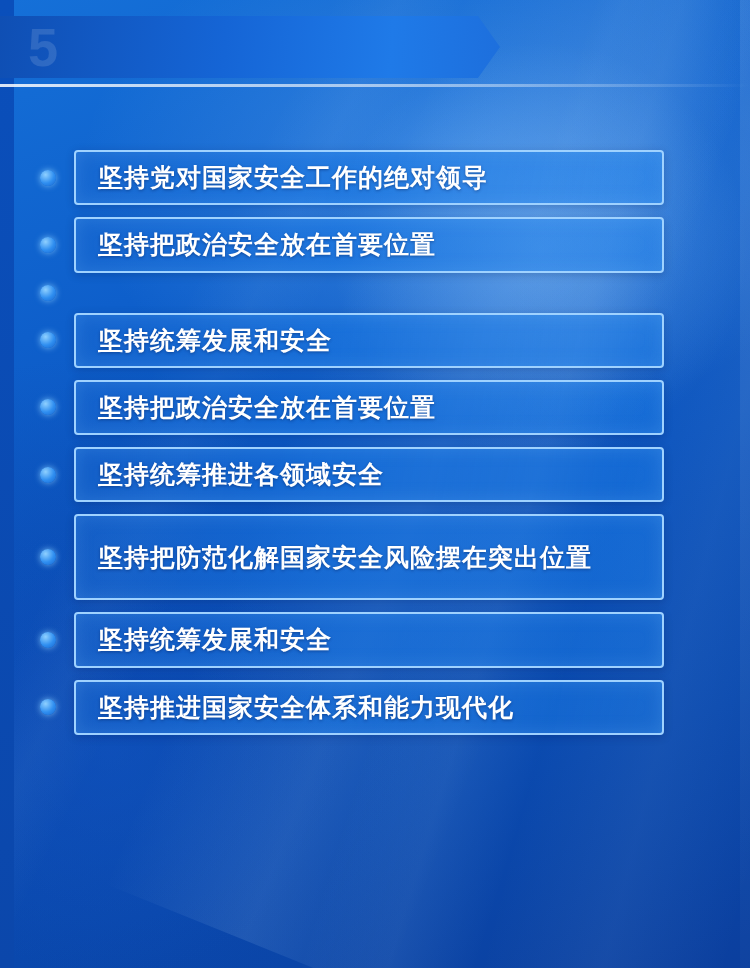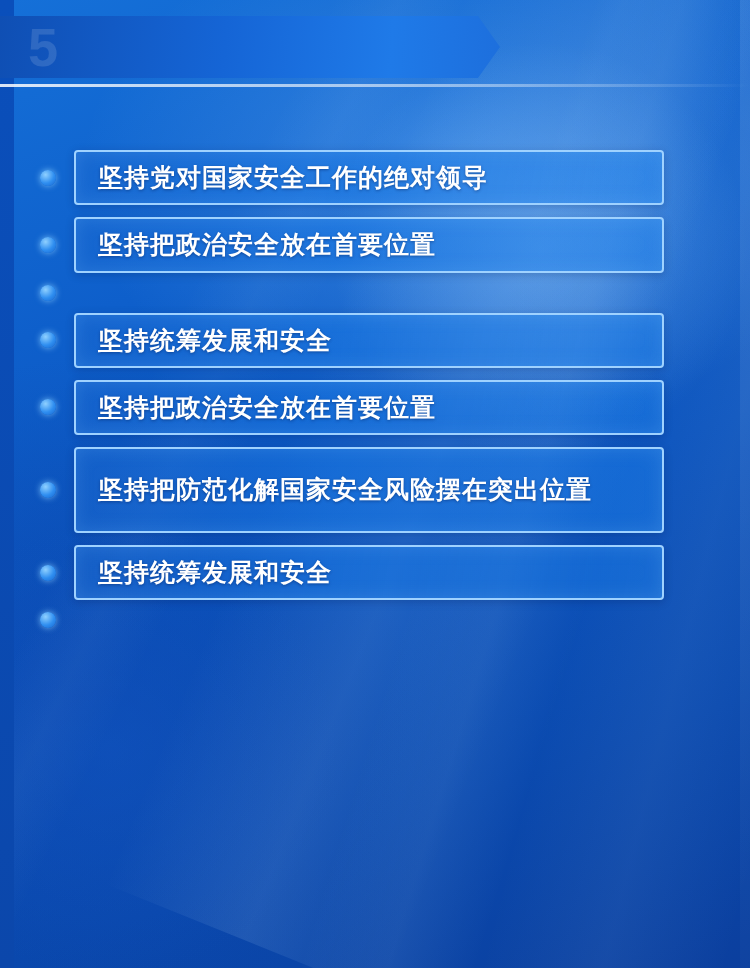--- a/index.html
+++ b/index.html
@@ -202,28 +202,37 @@
         </div>
       </div>
       <div class="row">
         <span class="bullet"></span>
         <div class="pill">
           <span>坚持把政治安全放在首要位置</span>
         </div>
       </div>
       <div class="row">
         <span class="bullet"></span>
+        <div class="pill">
+          <span>坚持统筹推进各领域安全</span>
+        </div>
+      </div>
+      <div class="row">
+        <span class="bullet"></span>
         <div class="pill tall">
           <span>坚持把防范化解国家安全风险摆在突出位置</span>
         </div>
       </div>
       <div class="row">
         <span class="bullet"></span>
         <div class="pill">
           <span>坚持统筹发展和安全</span>
         </div>
       </div>
       <div class="row">
         <span class="bullet"></span>
+        <div class="pill">
+          <span>坚持推进国家安全体系和能力现代化</span>
+        </div>
       </div>
     </div>
 
 </div>
 
 </body></html>

